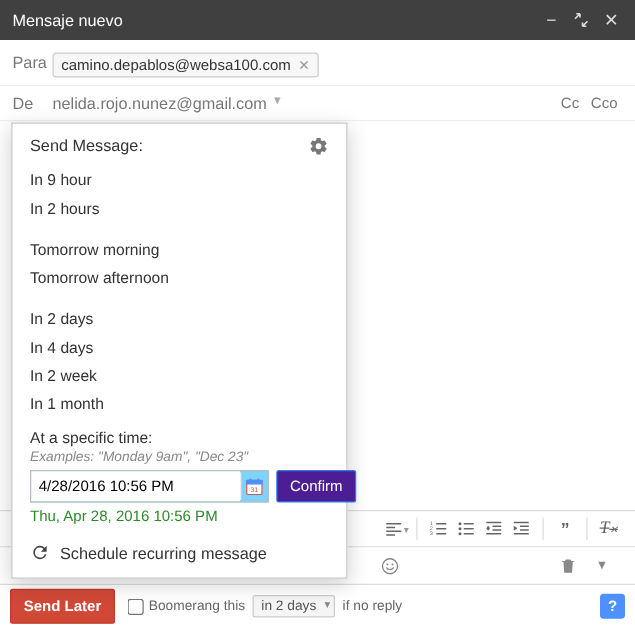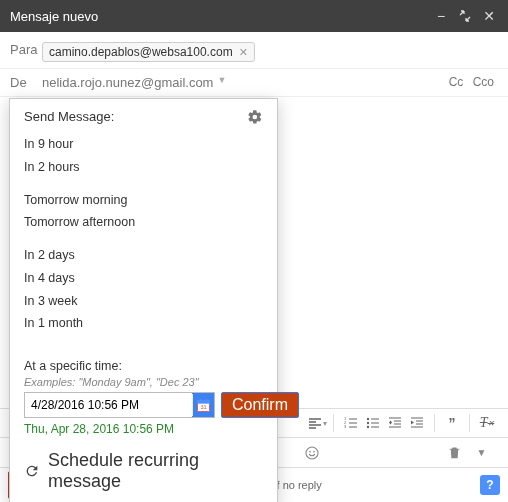--- a/index.html
+++ b/index.html
@@ -18,29 +18,29 @@
 .ccbcc{position:absolute;right:14px;color:#777;font-size:12px}
 .ccbcc span{margin-left:6px;cursor:pointer}
 .compose-body{height:300px}
 
 .popup{position:absolute;left:9px;top:98px;width:269px;background:#fff;border:1px solid #c8c8c8;box-shadow:0 4px 16px rgba(0,0,0,.2);z-index:20;padding:10px 14px 12px;font-size:12.5px;color:#333}
 .popup-head{display:flex;align-items:flex-start;justify-content:space-between;margin-bottom:8px}
 .popup-head .hlabel{font-size:13px}
 .gear{color:#777;font-size:15px;cursor:pointer}
 .popup .opt{padding:2px 0;cursor:pointer;color:#333;font-size:12.5px;line-height:1.5}
 .sep{height:10px}
-.spec-label{margin-top:24px;margin-bottom:3px}
+.spec-label{margin-top:8px;margin-bottom:3px}
 .examples{color:#888;font-style:italic;font-size:11px;margin-bottom:4px}
 .spec-row{display:flex;align-items:center;gap:6px}
-.dt-wrap{position:relative;flex:1;border:1px solid #bbb;height:26px;display:flex;align-items:center;background:#3b82f6}
+.dt-wrap{position:relative;flex:1;border:1px solid #bbb;height:26px;display:flex;align-items:center;background:#7dd3fc}
 .dt-input{flex:1;border:none;outline:none;font-size:12px;padding:0 6px;height:100%}
 .cal-icon{width:22px;height:22px;display:flex;align-items:center;justify-content:center;border-left:1px solid #eee;cursor:pointer}
-.confirm{background:#c2410c;border:1px solid #3079ed;color:#fff;font-size:16px;height:26px;padding:0 10px;border-radius:2px;cursor:pointer}
+.confirm{background:#4c1d95;border:1px solid #3079ed;color:#fff;font-size:12px;height:26px;padding:0 10px;border-radius:2px;cursor:pointer}
 .resolved{color:#2a8a2a;font-size:12px;margin-top:4px}
-.recurring{display:flex;align-items:center;margin-top:14px;gap:8px;color:#333;font-size:18px;cursor:pointer}
+.recurring{display:flex;align-items:center;margin-top:14px;gap:8px;color:#333;font-size:13px;cursor:pointer}
 .recurring-ic{display:inline-block;font-size:15px}
 
 .toolbar{position:absolute;left:0;right:0;bottom:64px;height:30px;border-top:1px solid #ddd;border-bottom:1px solid #ddd;display:flex;align-items:center;padding:0 10px;background:#fff}
 .toolbar .divider{width:1px;height:18px;background:#ddd;margin:0 6px}
 .tb{width:22px;height:22px;display:flex;align-items:center;justify-content:center;color:#666;font-size:13px;cursor:pointer}
 
 .iconrow{position:absolute;left:0;right:0;bottom:34px;height:30px;display:flex;align-items:center;padding:0 10px;background:#fff;border-bottom:1px solid #ddd}
 .iconrow .sp{flex:1}
 .iconrow .ic{width:24px;height:24px;display:flex;align-items:center;justify-content:center;color:#888;font-size:15px;cursor:pointer;margin-right:4px}
 .iconrow .more{letter-spacing:1px}
@@ -99,21 +99,21 @@
     </span>
   </div>
   <div class="opt">In 9 hour</div>
   <div class="opt">In 2 hours</div>
   <div class="sep"></div>
   <div class="opt">Tomorrow morning</div>
   <div class="opt">Tomorrow afternoon</div>
   <div class="sep"></div>
   <div class="opt">In 2 days</div>
   <div class="opt">In 4 days</div>
-  <div class="opt">In 3 week</div>
+  <div class="opt">In 2 week</div>
   <div class="opt">In 1 month</div>
   <div class="spec-label">At a specific time:</div>
   <div class="examples">Examples: "Monday 9am", "Dec 23"</div>
   <div class="spec-row">
     <div class="dt-wrap">
       <input class="dt-input" value="4/28/2016 10:56 PM" style="">
       <span class="cal-icon">
         <svg width="15" height="15" viewBox="0 0 16 16">
             <rect x="1.5" y="2.5" width="13" height="12" rx="1" fill="#fff" stroke="#d0574e" stroke-width="1"></rect>
             <rect x="1.5" y="2.5" width="13" height="3" fill="#4d90fe" stroke="#4d90fe"></rect>

